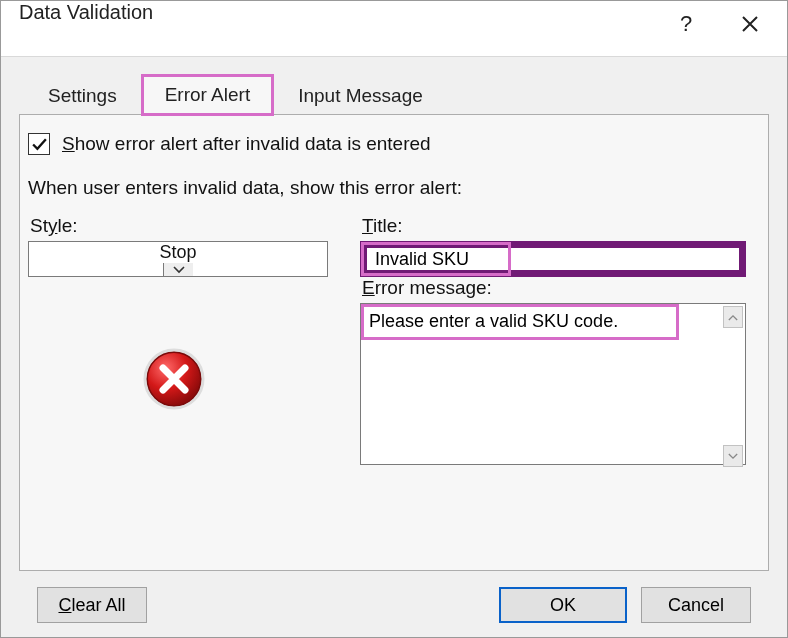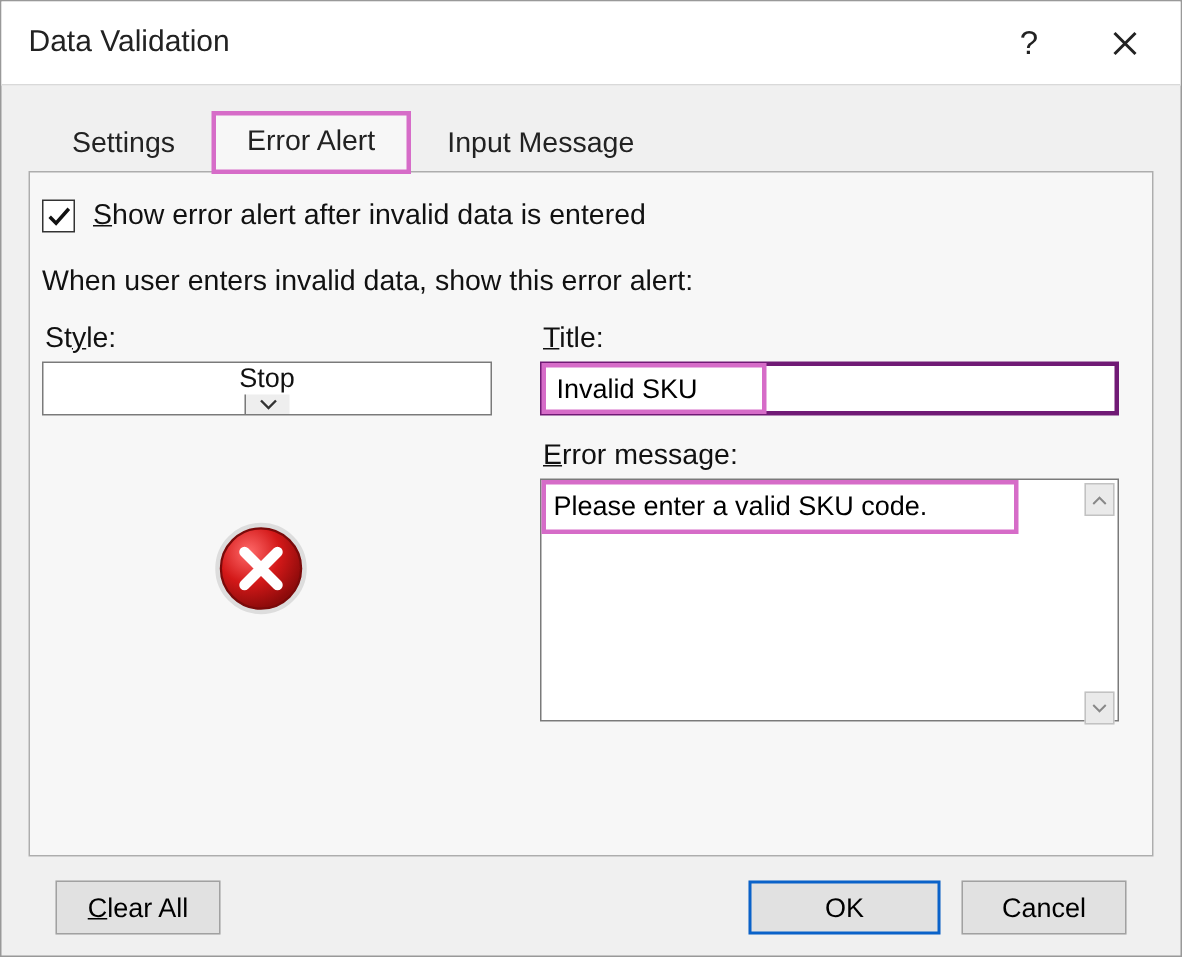--- a/index.html
+++ b/index.html
@@ -18,21 +18,21 @@
     width: 788px;
     height: 638px;
     background: #f0f0f0;
     border: 1px solid #999;
     position: relative;
   }
   .titlebar {
     height: 56px;
     background: #ffffff;
     display: flex;
-    align-items: center;
+    align-items: flex-start;
     padding: 0 14px 0 18px;
     border-bottom: 1px solid #d9d9d9;
   }
   .titlebar .title {
     flex: 1;
     font-size: 20px;
     color: #222;
   }
   .titlebar .help-icon,
   .titlebar .close-icon {
@@ -146,30 +146,29 @@
     display: flex;
     align-items: center;
     justify-content: center;
     cursor: pointer;
   }
   .select .select-btn svg { width: 12px; height: 8px; }
 
   .text-input {
     width: 100%;
     height: 36px;
-    border: 3px solid #701a75;
+    border: 7px solid #701a75;
     background: #fff;
     padding: 0 8px;
     font-size: 18px;
     font-family: inherit;
   }
 
   .error-msg-wrap {
     position: relative;
-    margin-top: 16px;
   }
   .textarea {
     width: 100%;
     height: 162px;
     border: 1px solid #7a7a7a;
     background: #fff;
     padding: 6px 28px 6px 8px;
     font-size: 18px;
     font-family: inherit;
     resize: none;

